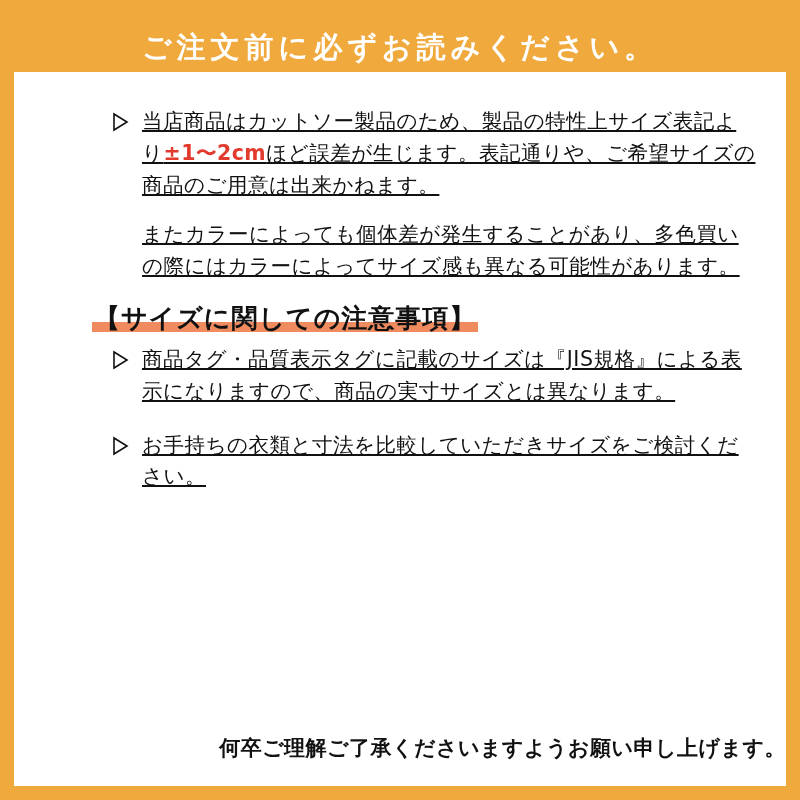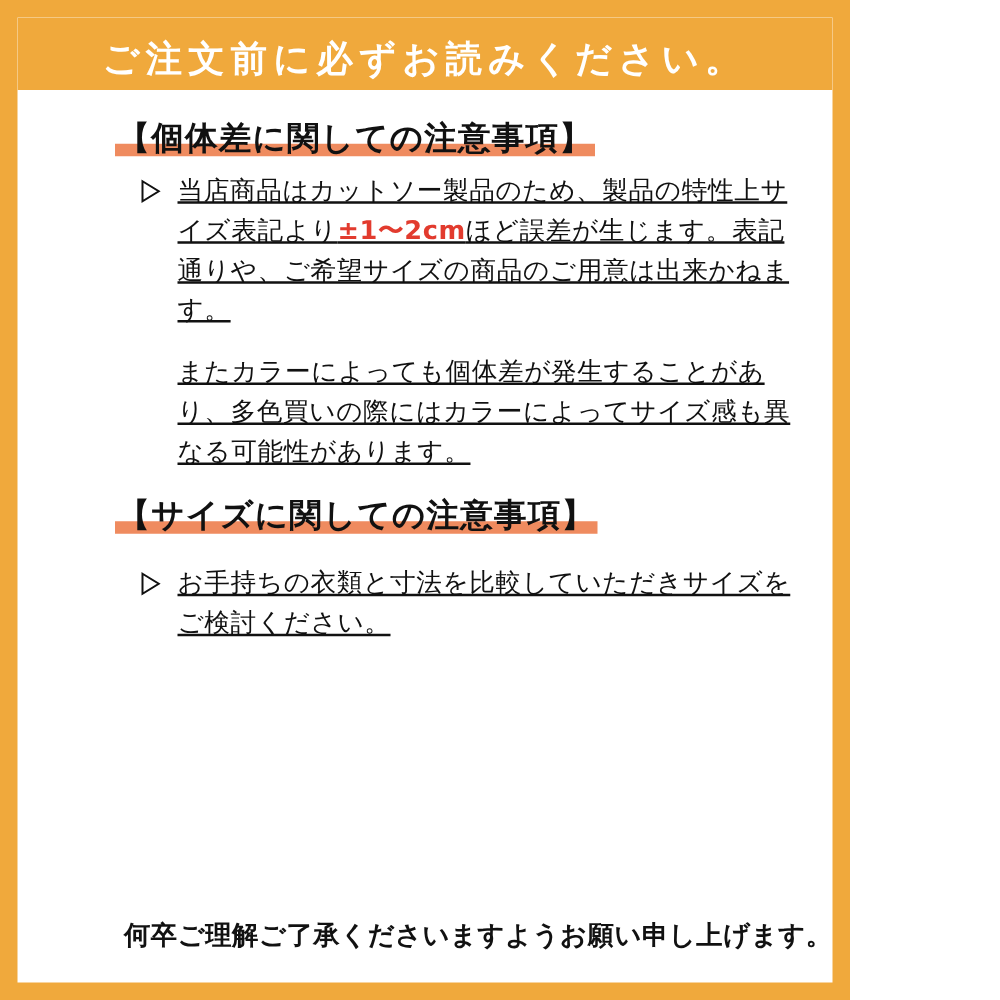--- a/index.html
+++ b/index.html
@@ -8,21 +8,21 @@
   }
   body {
     width: 800px;
     height: 800px;
     background: #ffffff;
     font-family: "DejaVu Sans", "Liberation Sans", sans-serif;
     overflow: hidden;
   }
   .page {
     position: relative;
-    width: 680px;
+    width: 800px;
     height: 800px;
     box-sizing: border-box;
     border: 14px solid #f0a93c;
     background: #ffffff;
     overflow: hidden;
   }
   .header-band {
     position: absolute;
     left: 0;
     top: 0;
@@ -119,26 +119,20 @@
 </head>
 <body>
 
 <div class="page">
 
   <div class="header-band"></div>
   <div class="header-text">ご注文前に必ずお読みください。</div>
 
   <div class="content">
 
-    <div class="title-wrap">
-      <span class="title-inner">
-        <span class="bar"></span>
-        <span class="txt">【個体差に関しての注意事項】</span>
-      </span>
-    </div>
 
     <div class="item">
       <span class="tri">
         <svg width="20" height="20" viewBox="0 0 20 20" aria-hidden="true">
           <polygon points="4,2 17,10 4,18" fill="none" stroke="#111111" stroke-width="1.6"></polygon>
         </svg>
       </span>
       <div class="item-body">
         <p class="para"><span>当店商品はカットソー製品のため、製品の特性上サイズ表記より</span><span class="em">±1〜2cm</span><span>ほど誤差が生じます。表記通りや、ご希望サイズの商品のご用意は出来かねます。</span></p>
         <p class="para">またカラーによっても個体差が発生することがあり、多色買いの際にはカラーによってサイズ感も異なる可能性があります。</p>
@@ -147,20 +141,30 @@
 
     <div class="gap-md"></div>
 
     <div class="title-wrap">
       <span class="title-inner">
         <span class="bar"></span>
         <span class="txt">【サイズに関しての注意事項】</span>
       </span>
     </div>
 
+    <div class="item">
+      <span class="tri">
+        <svg width="20" height="20" viewBox="0 0 20 20" aria-hidden="true">
+          <polygon points="4,2 17,10 4,18" fill="none" stroke="#111111" stroke-width="1.6"></polygon>
+        </svg>
+      </span>
+      <div class="item-body">
+        <p class="para">商品タグ・品質表示タグに記載のサイズは『JIS規格』による表示になりますので、商品の実寸サイズとは異なります。</p>
+      </div>
+    </div>
 
     <div class="gap-sm"></div>
 
     <div class="item">
       <span class="tri">
         <svg width="20" height="20" viewBox="0 0 20 20" aria-hidden="true">
           <polygon points="4,2 17,10 4,18" fill="none" stroke="#111111" stroke-width="1.6"></polygon>
         </svg>
       </span>
       <div class="item-body">

